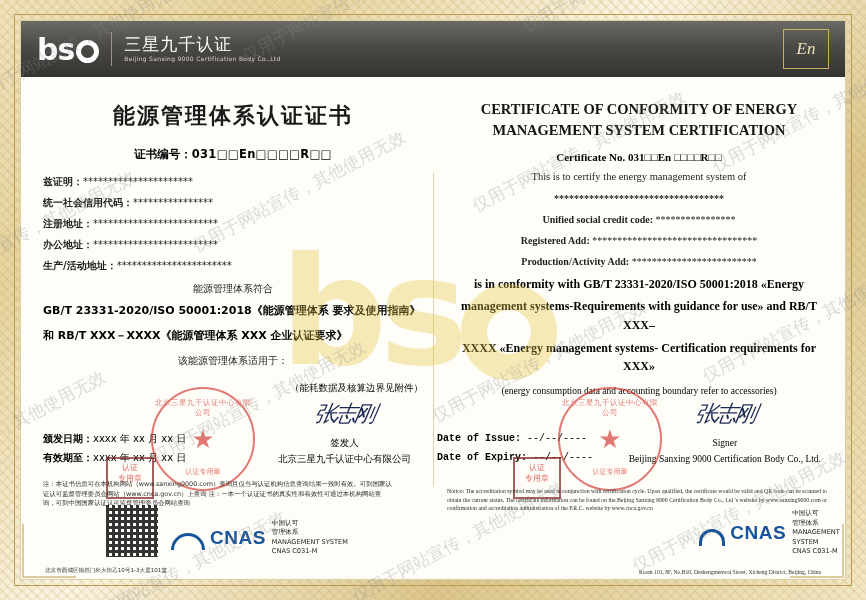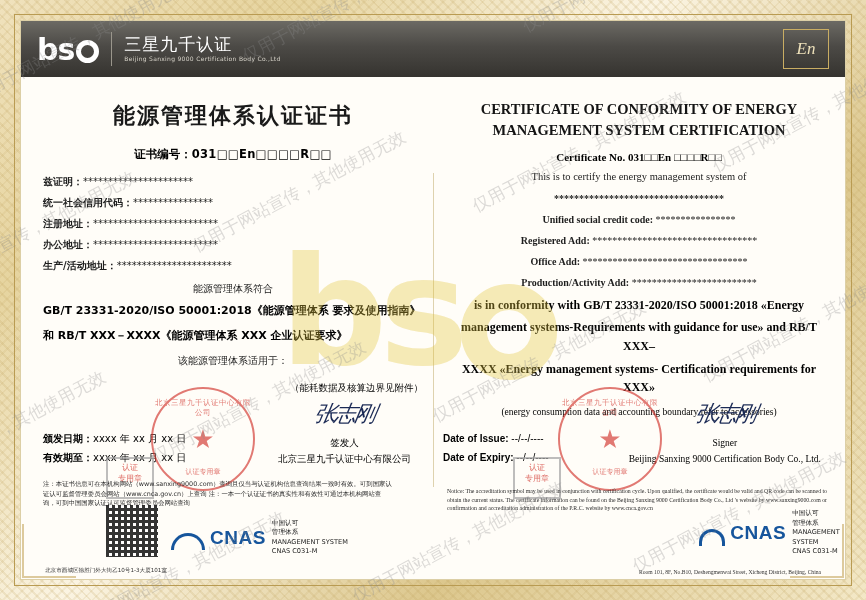--- a/index.html
+++ b/index.html
@@ -146,22 +146,22 @@
     font-size: 9.5px; text-align: right; margin-top: 14px;
   }
   .accessory-en {
     font-family: "Liberation Serif", serif;
     font-size: 9.5px; text-align: center; margin-top: 10px;
   }
 
   
   .dates { position: absolute; left: 22px; bottom: 112px; font-size: 10px; line-height: 1.9;
            font-family: "DejaVu Sans", sans-serif; }
-  .dates-en { position: absolute; left: 10px; bottom: 112px; font-size: 10px; line-height: 1.9;
-              font-family: Liberation Sans, sans-serif; }
+  .dates-en { position: absolute; left: 4px; bottom: 112px; font-size: 10px; line-height: 1.9;
+              font-family: Liberation Mono, monospace; }
   .sign-cn { position: absolute; right: 22px; bottom: 112px; text-align: center; font-size: 9.5px;
              font-family: "DejaVu Sans", sans-serif; line-height: 1.7; }
   .sign-en { position: absolute; right: 24px; bottom: 112px; text-align: center; font-size: 9.5px;
              font-family: "Liberation Serif", serif; line-height: 1.7; }
   .sig-glyph {
     font-family: "DejaVu Serif", serif; font-size: 22px; color: #1b2a55;
     font-style: italic; letter-spacing: -2px; display:block; margin-bottom: 2px;
     transform: skewX(-10deg);
   }
 
@@ -177,21 +177,21 @@
   .stamp .txt-top {
     position: absolute; left: 0; right: 0; top: 9px; text-align: center;
     font-size: 7.5px; color: #cf2a22; font-family: "DejaVu Sans", sans-serif;
     letter-spacing: .5px;
   }
   .stamp .txt-bot {
     position: absolute; left: 0; right: 0; bottom: 12px; text-align: center;
     font-size: 7px; color: #cf2a22; font-family: "DejaVu Sans", sans-serif;
   }
   .stamp-sq {
-    position: absolute; width: 48px; height: 42px; border: 2px solid #a3a3a3;
+    position: absolute; width: 48px; height: 42px; border: 2px solid #7f1d1d;
     opacity: .7; color: #cf2a22; font-size: 8px; text-align: center;
     font-family: "DejaVu Sans", sans-serif; line-height: 1.35; padding-top: 4px;
   }
 
   .notes {
     position: absolute; left: 22px; bottom: 70px; right: 40px;
     font-size: 6.4px; color: #2b2b2b; line-height: 1.5;
     font-family: "DejaVu Sans", sans-serif;
   }
   .notes-en {
@@ -370,24 +370,20 @@
 
       <div class="line en-serif center" style="font-size:10.5px;font-weight:normal;">This is to certify the energy management system of</div>
       <div class="line en-serif center" style="font-weight:bold;">**********************************</div>
 
       <div class="line en-serif center">
         <span class="lbl">Unified social credit code:</span>
         <span>****************</span>
       </div>
       <div class="line en-serif center">
         <span class="lbl">Registered Add:</span>
-        <span>*********************************</span>
-      </div>
-      <div class="line en-serif center">
-        <span class="lbl">Office Add:</span>
         <span>*********************************</span>
       </div>
       <div class="line en-serif center">
         <span class="lbl">Production/Activity Add:</span>
         <span>*************************</span>
       </div>
 
       <div class="std-block-en">is in conformity with GB/T 23331-2020/ISO 50001:2018 «Energy</div>
       <div class="std-block-en">management systems-Requirements with guidance for use» and RB/T XXX–</div>
       <div class="std-block-en">XXXX «Energy management systems- Certification requirements for XXX»</div>

